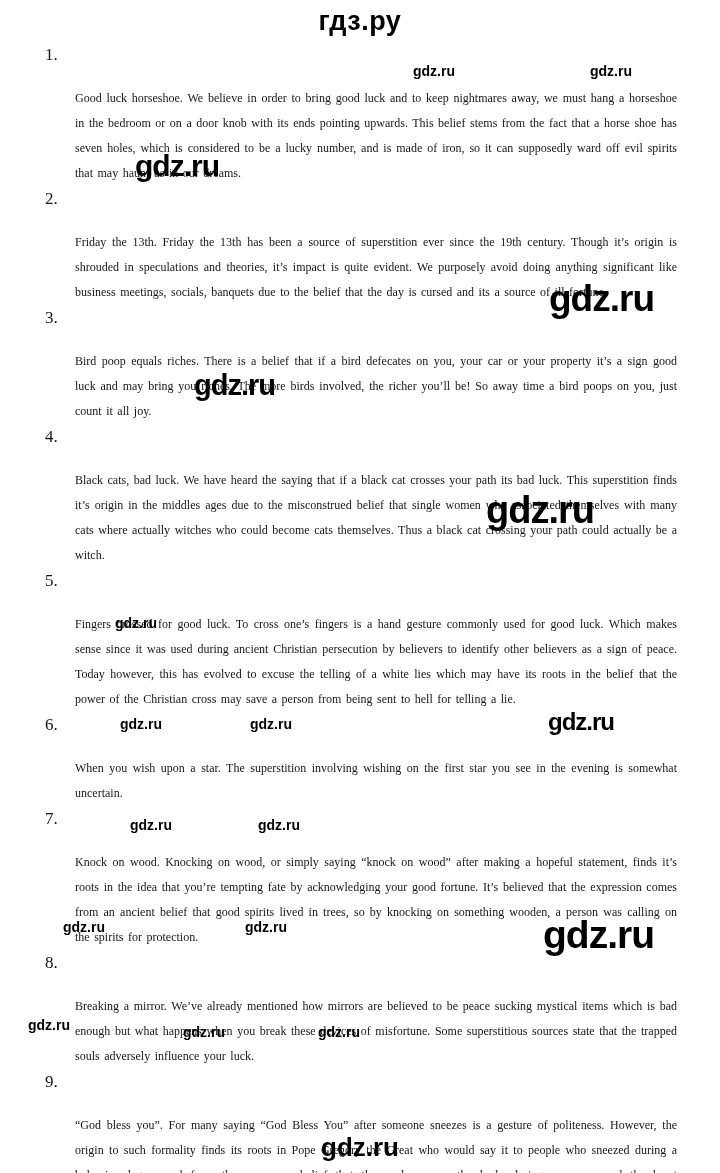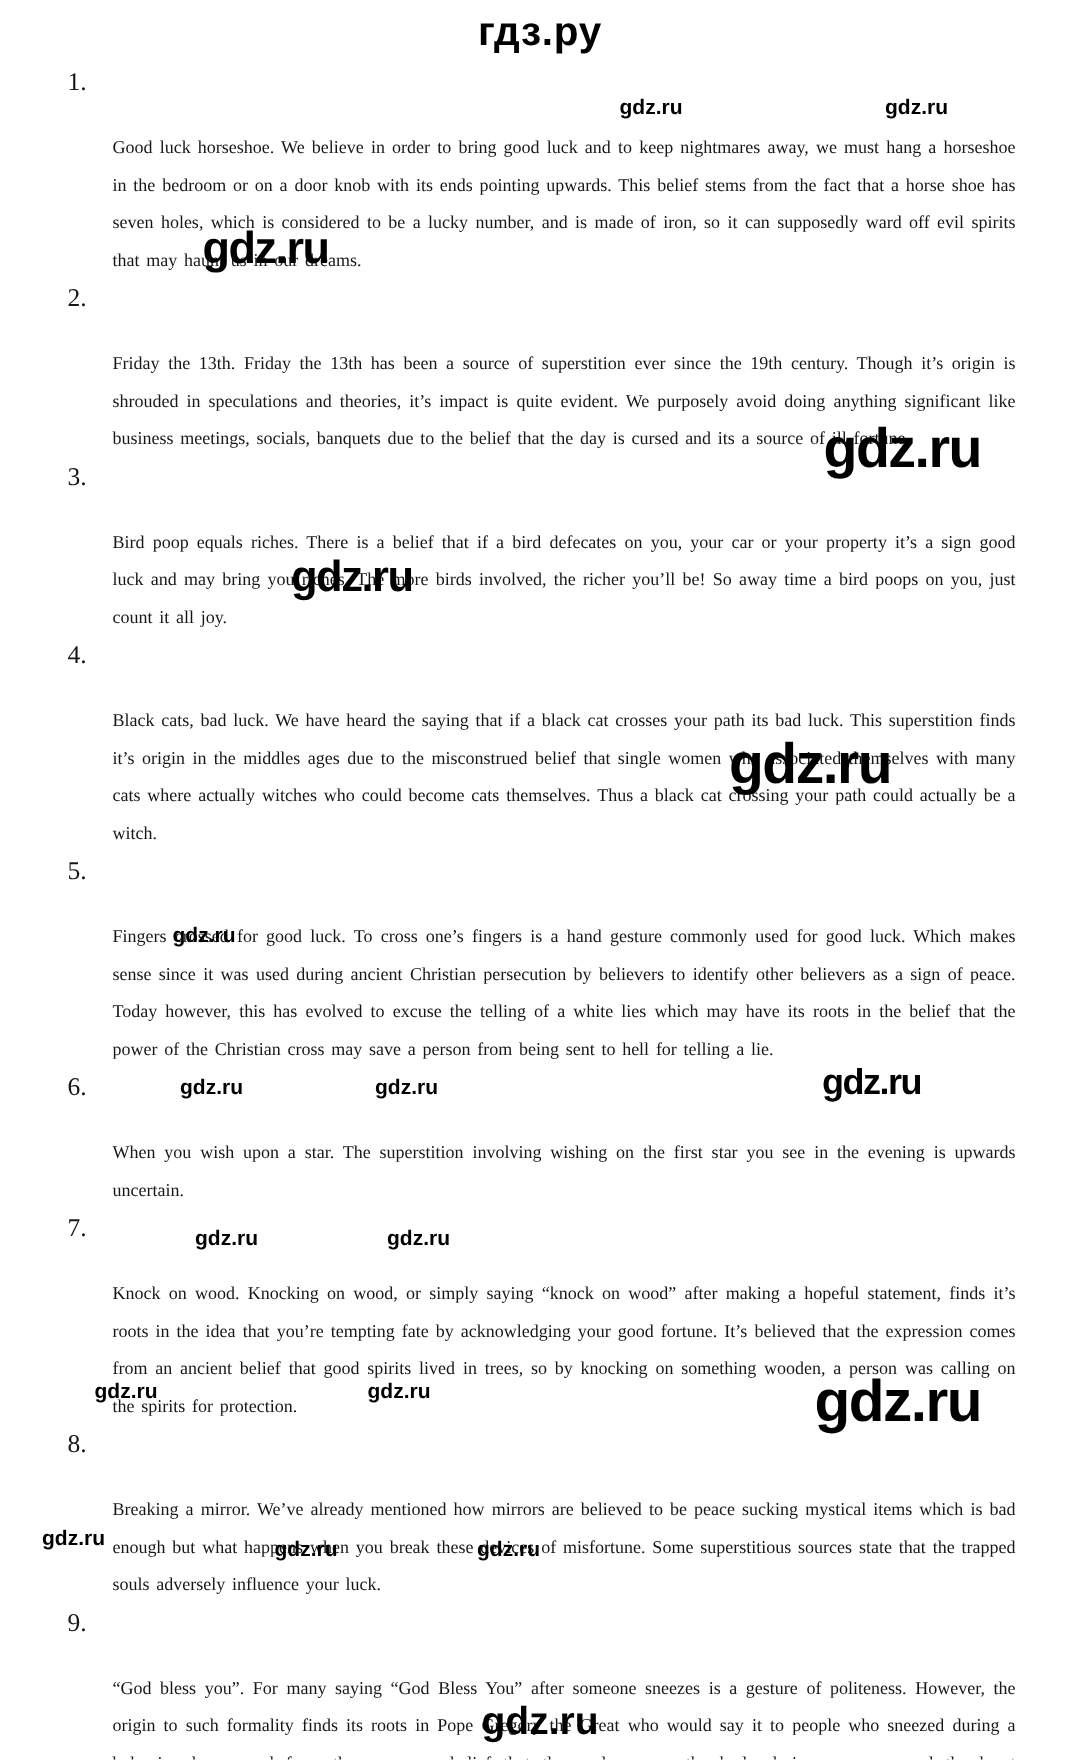--- a/index.html
+++ b/index.html
@@ -94,21 +94,21 @@
   <div class="item">
     <span class="num">4.</span>
     <div class="text">Black cats, bad luck. We have heard the saying that if a black cat crosses your path its bad luck. This superstition finds it’s origin in the middles ages due to the misconstrued belief that single women who associated themselves with many cats where actually witches who could become cats themselves. Thus a black cat crossing your path could actually be a witch.</div>
   </div>
   <div class="item">
     <span class="num">5.</span>
     <div class="text">Fingers crossed for good luck. To cross one’s fingers is a hand gesture commonly used for good luck. Which makes sense since it was used during ancient Christian persecution by believers to identify other believers as a sign of peace. Today however, this has evolved to excuse the telling of a white lies which may have its roots in the belief that the power of the Christian cross may save a person from being sent to hell for telling a lie.</div>
   </div>
   <div class="item">
     <span class="num">6.</span>
-    <div class="text">When you wish upon a star. The superstition involving wishing on the first star you see in the evening is upwards uncertain.</div>
+    <div class="text">When you wish upon a star. The superstition involving wishing on the first star you see in the evening is somewhat uncertain.</div>
   </div>
   <div class="item">
     <span class="num">7.</span>
     <div class="text">Knock on wood. Knocking on wood, or simply saying “knock on wood” after making a hopeful statement, finds it’s roots in the idea that you’re tempting fate by acknowledging your good fortune. It’s believed that the expression comes from an ancient belief that good spirits lived in trees, so by knocking on something wooden, a person was calling on the spirits for protection.</div>
   </div>
   <div class="item">
     <span class="num">8.</span>
     <div class="text">Breaking a mirror. We’ve already mentioned how mirrors are believed to be peace sucking mystical items which is bad enough but what happens when you break these devices of misfortune. Some superstitious sources state that the trapped souls adversely influence your luck.</div>
   </div>
   <div class="item">

